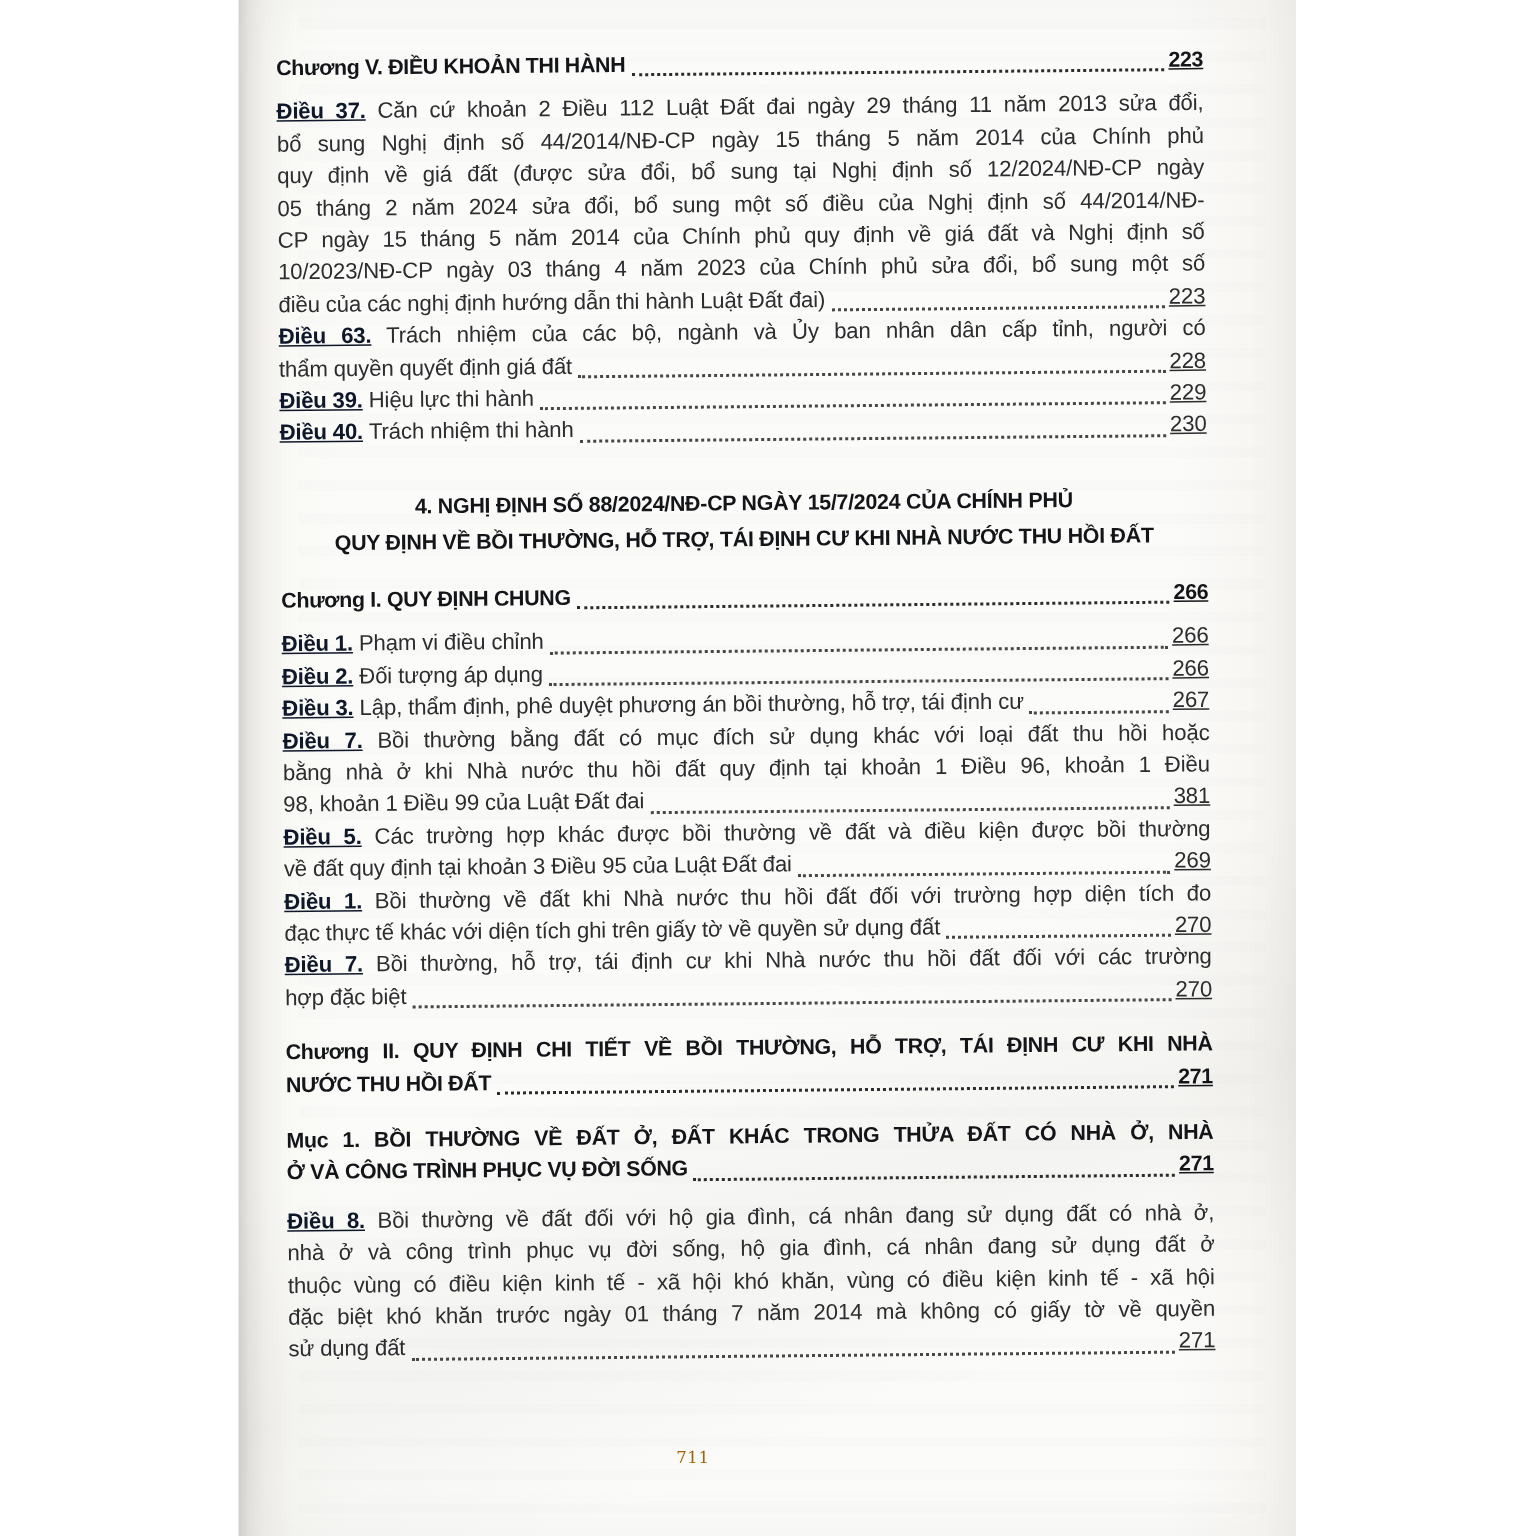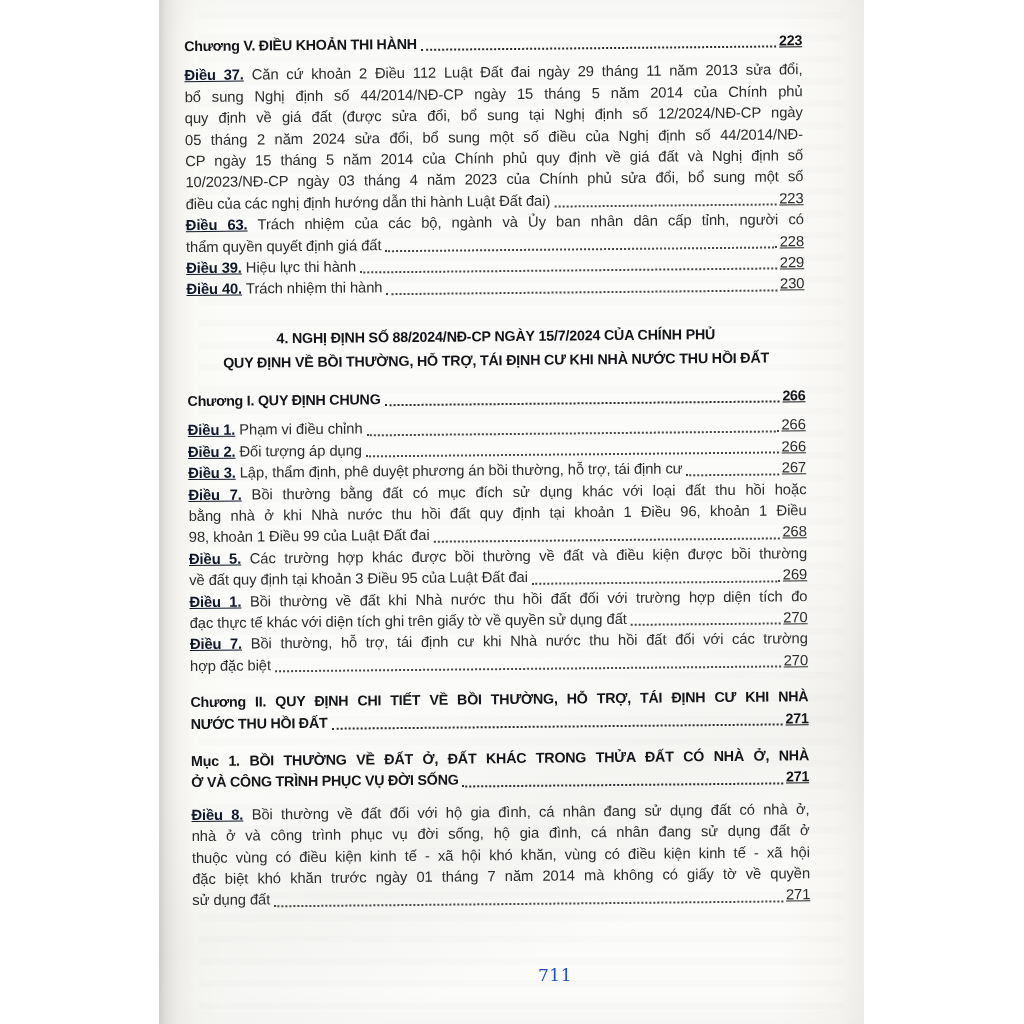--- a/index.html
+++ b/index.html
@@ -52,23 +52,23 @@
   .lastrow .txt{flex:0 1 auto;}
   .dots{
     flex:1 1 auto;min-width:12px;align-self:flex-end;
     border-bottom:2px dotted #474747;
     margin:0 2px 4px 4px;height:4px;
   }
   .e-chapter .dots,.e-muc .dots{border-bottom-color:#2c2c2e;}
   .pg{flex:0 0 auto;padding-left:1px;text-decoration:underline;}
   .footer{
     position:absolute;left:352px;top:965px;width:220px;
-    text-align:right;
+    text-align:center;
     font-family:"DejaVu Serif","Liberation Serif",serif;
-    font-size:17px;color:#1d4ed8;letter-spacing:0.5px;
+    font-size:11px;color:#a16207;letter-spacing:0.5px;
   }
 </style>
 </head>
 <body>
 
 <div class="paper"></div>
 
 <div class="content" id="toc-root">
     <div class="entry e-chapter">
       <div class="lastrow">
@@ -123,21 +123,21 @@
     </div>
     <div class="entry e-article">
       <div class="lastrow"><b>Điều 3.</b>&nbsp;<span class="txt">Lập, thẩm định, phê duyệt phương án bồi thường, hỗ trợ, tái định cư</span><span class="dots"></span><span class="pg">267</span></div>
     </div>
     <div class="entry e-article">
       <div class="jline"><b>Điều 7.</b> <span>Bồi thường bằng đất có mục đích sử dụng khác với loại đất thu hồi hoặc</span></div>
       <div class="jline">bằng nhà ở khi Nhà nước thu hồi đất quy định tại khoản 1 Điều 96, khoản 1 Điều</div>
       <div class="lastrow">
         <span class="txt">98, khoản 1 Điều 99 của Luật Đất đai</span>
         <span class="dots"></span>
-        <span class="pg">268</span>
+        <span class="pg">381</span>
       </div>
     </div>
     <div class="entry e-article">
       <div class="jline"><b>Điều 5.</b> <span>Các trường hợp khác được bồi thường về đất và điều kiện được bồi thường</span></div>
       <div class="lastrow">
         <span class="txt">về đất quy định tại khoản 3 Điều 95 của Luật Đất đai</span>
         <span class="dots"></span>
         <span class="pg">269</span>
       </div>
     </div>

